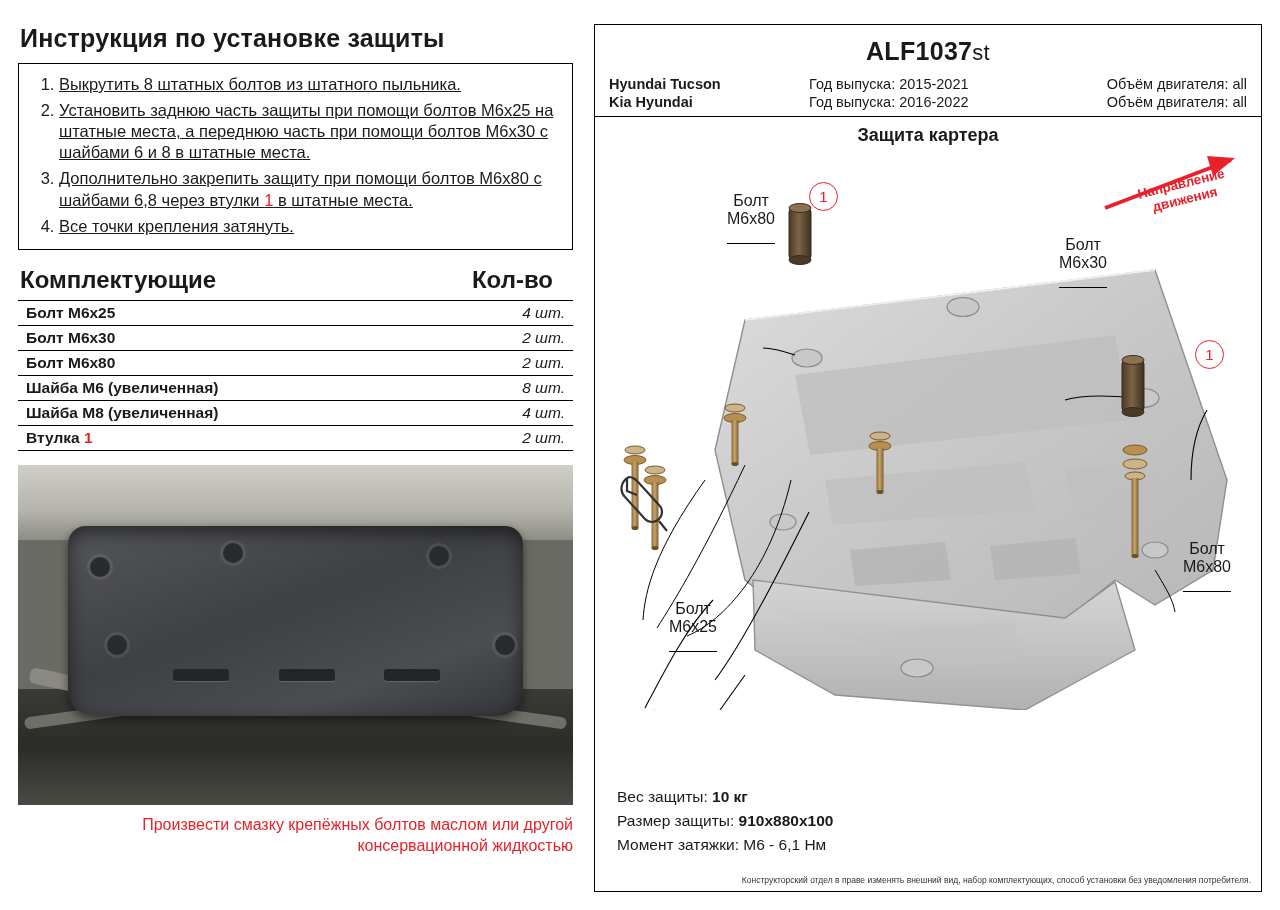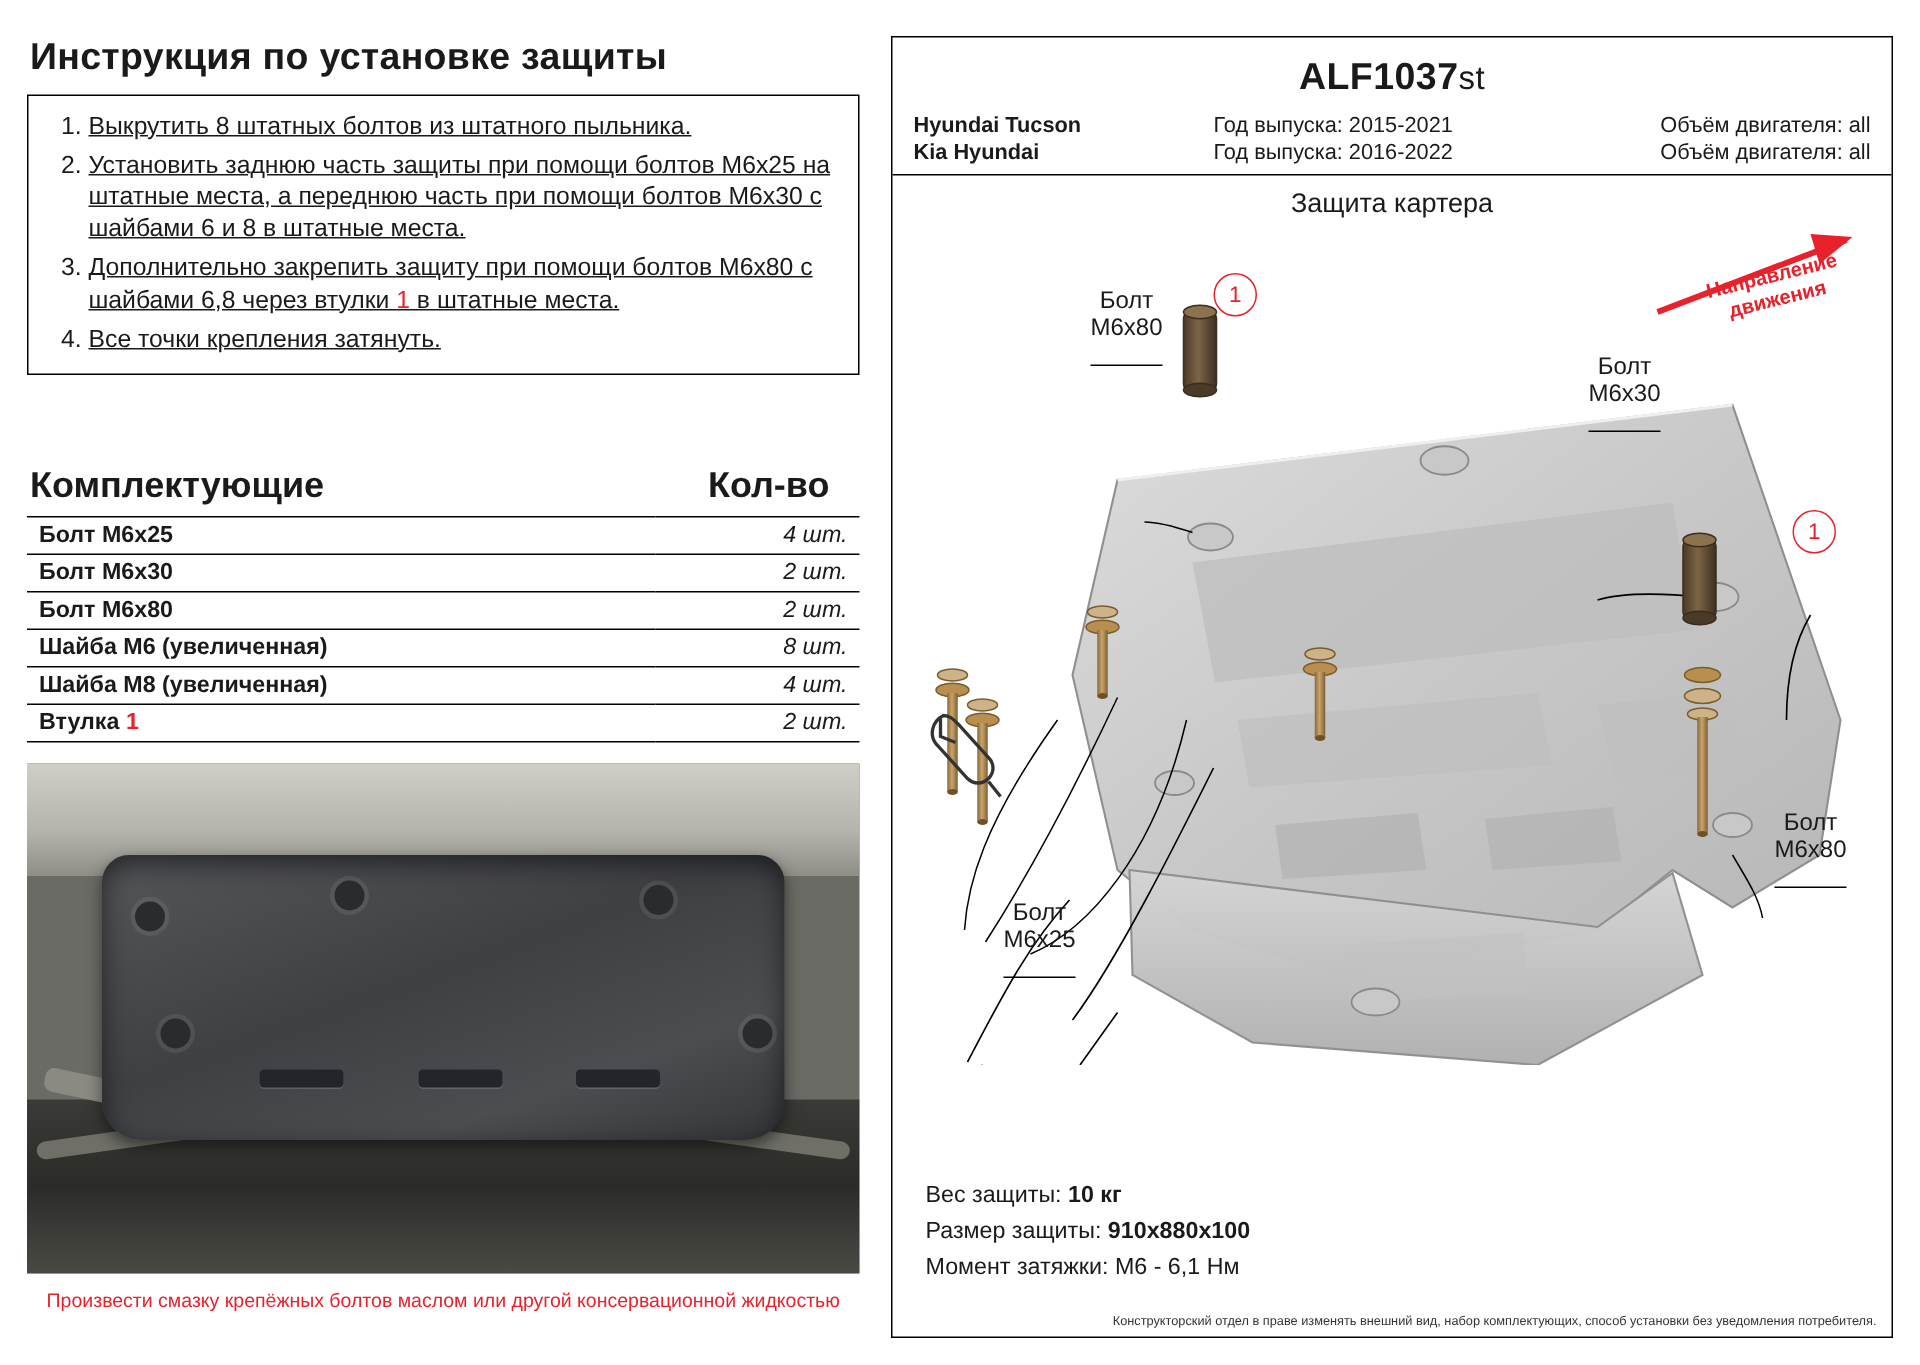--- a/index.html
+++ b/index.html
@@ -31,21 +31,21 @@
   }
   ol.instr li{margin-bottom:5px;}
   ol.instr li:last-child{margin-bottom:0;}
   .red{color:#e8212b;}
 
   .parts-head{
     display:flex;justify-content:space-between;align-items:flex-end;
     margin:16px 2px 6px 2px;
   }
   .parts-head .h{font-size:24px;font-weight:bold;}
-  .parts-head .h2{font-size:24px;font-weight:bold;margin-right:18px;margin-top:44px;}
+  .parts-head .h2{font-size:24px;font-weight:bold;margin-right:18px;}
 
   table.parts{
     width:555px;border-collapse:collapse;font-size:15.5px;
   }
   table.parts td{
     border-top:1px solid #000;border-bottom:1px solid #000;
     padding:3px 8px;
   }
   table.parts tr td:first-child{font-weight:bold;}
   table.parts tr td:last-child{text-align:right;width:120px;font-style:italic;}
@@ -76,43 +76,43 @@
     box-shadow:0 1px 0 rgba(255,255,255,.15);
   }
   .photo .hole{
     position:absolute;width:20px;height:20px;border-radius:50%;
     background:#2a2b2f;box-shadow:0 0 0 3px rgba(255,255,255,.08);
   }
   .photo .pipe{
     position:absolute;background:#8a8a82;border-radius:6px;
   }
   .caption{
-    margin-top:10px;text-align:center;color:#e8212b;
-    font-size:13px;line-height:1.3;width:555px;
+    margin-top:10px;text-align:right;color:#e8212b;
+    font-size:16px;line-height:1.3;width:555px;
   }
 
   
   .right{
     position:absolute;left:594px;top:24px;width:668px;height:868px;
     border:1px solid #000;box-sizing:border-box;
   }
   .art-code{
     text-align:center;font-size:25px;font-weight:bold;
     margin-top:12px;letter-spacing:.3px;
   }
   .art-code .st{font-weight:normal;font-size:22px;}
   .veh{
     margin:10px 14px 0 14px;font-size:14.5px;
   }
   .veh .row{display:flex;align-items:baseline;margin-bottom:2px;}
   .veh .c1{width:200px;font-weight:bold;}
   .veh .c2{width:215px;}
   .veh .c3{flex:1;text-align:right;}
   .sep{border-top:1px solid #000;margin:6px 0 0 0;}
-  .prod-title{text-align:center;font-weight:normal;font-size:18px;margin:8px 0 0 0;}
+  .prod-title{text-align:center;font-weight:bold;font-size:18px;margin:8px 0 0 0;}
 
   .diagram{position:relative;height:560px;margin-top:4px;}
 
   .dirlabel{
     position:absolute;right:18px;top:26px;width:120px;text-align:center;
     color:#e8212b;font-size:13.5px;font-weight:bold;line-height:1.15;
     transform:rotate(-14deg);
   }
 
   .lbl{

